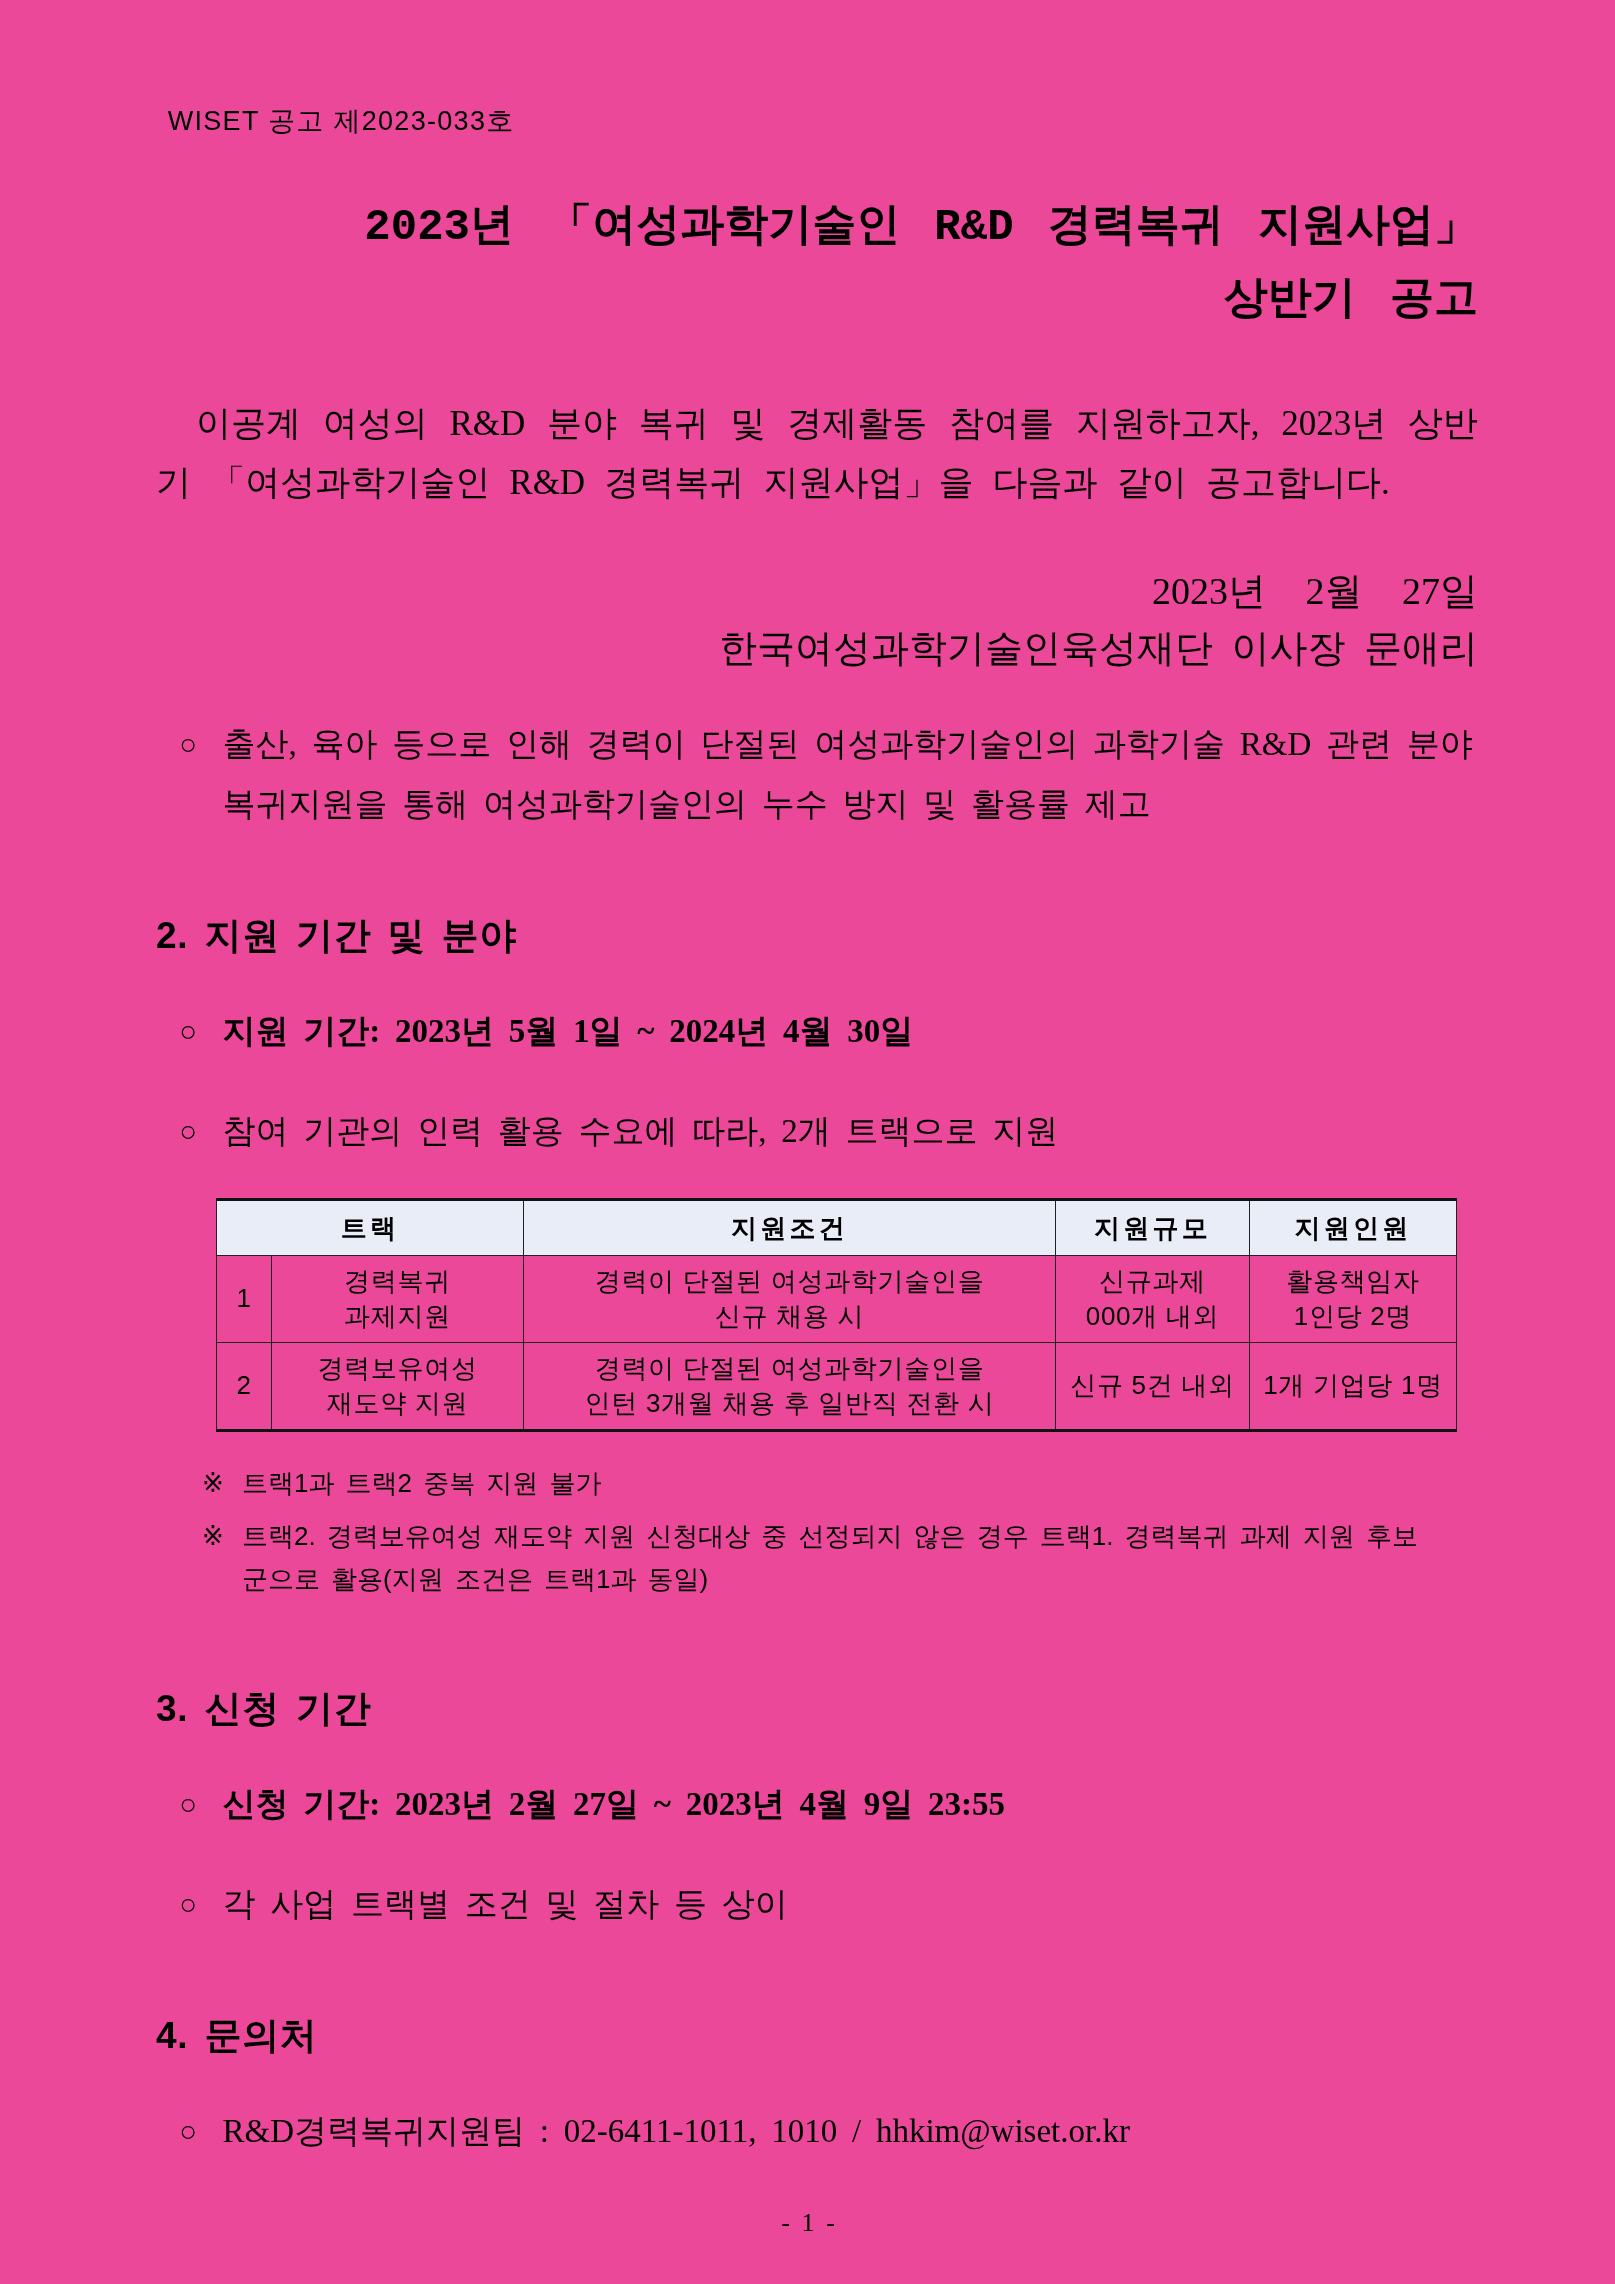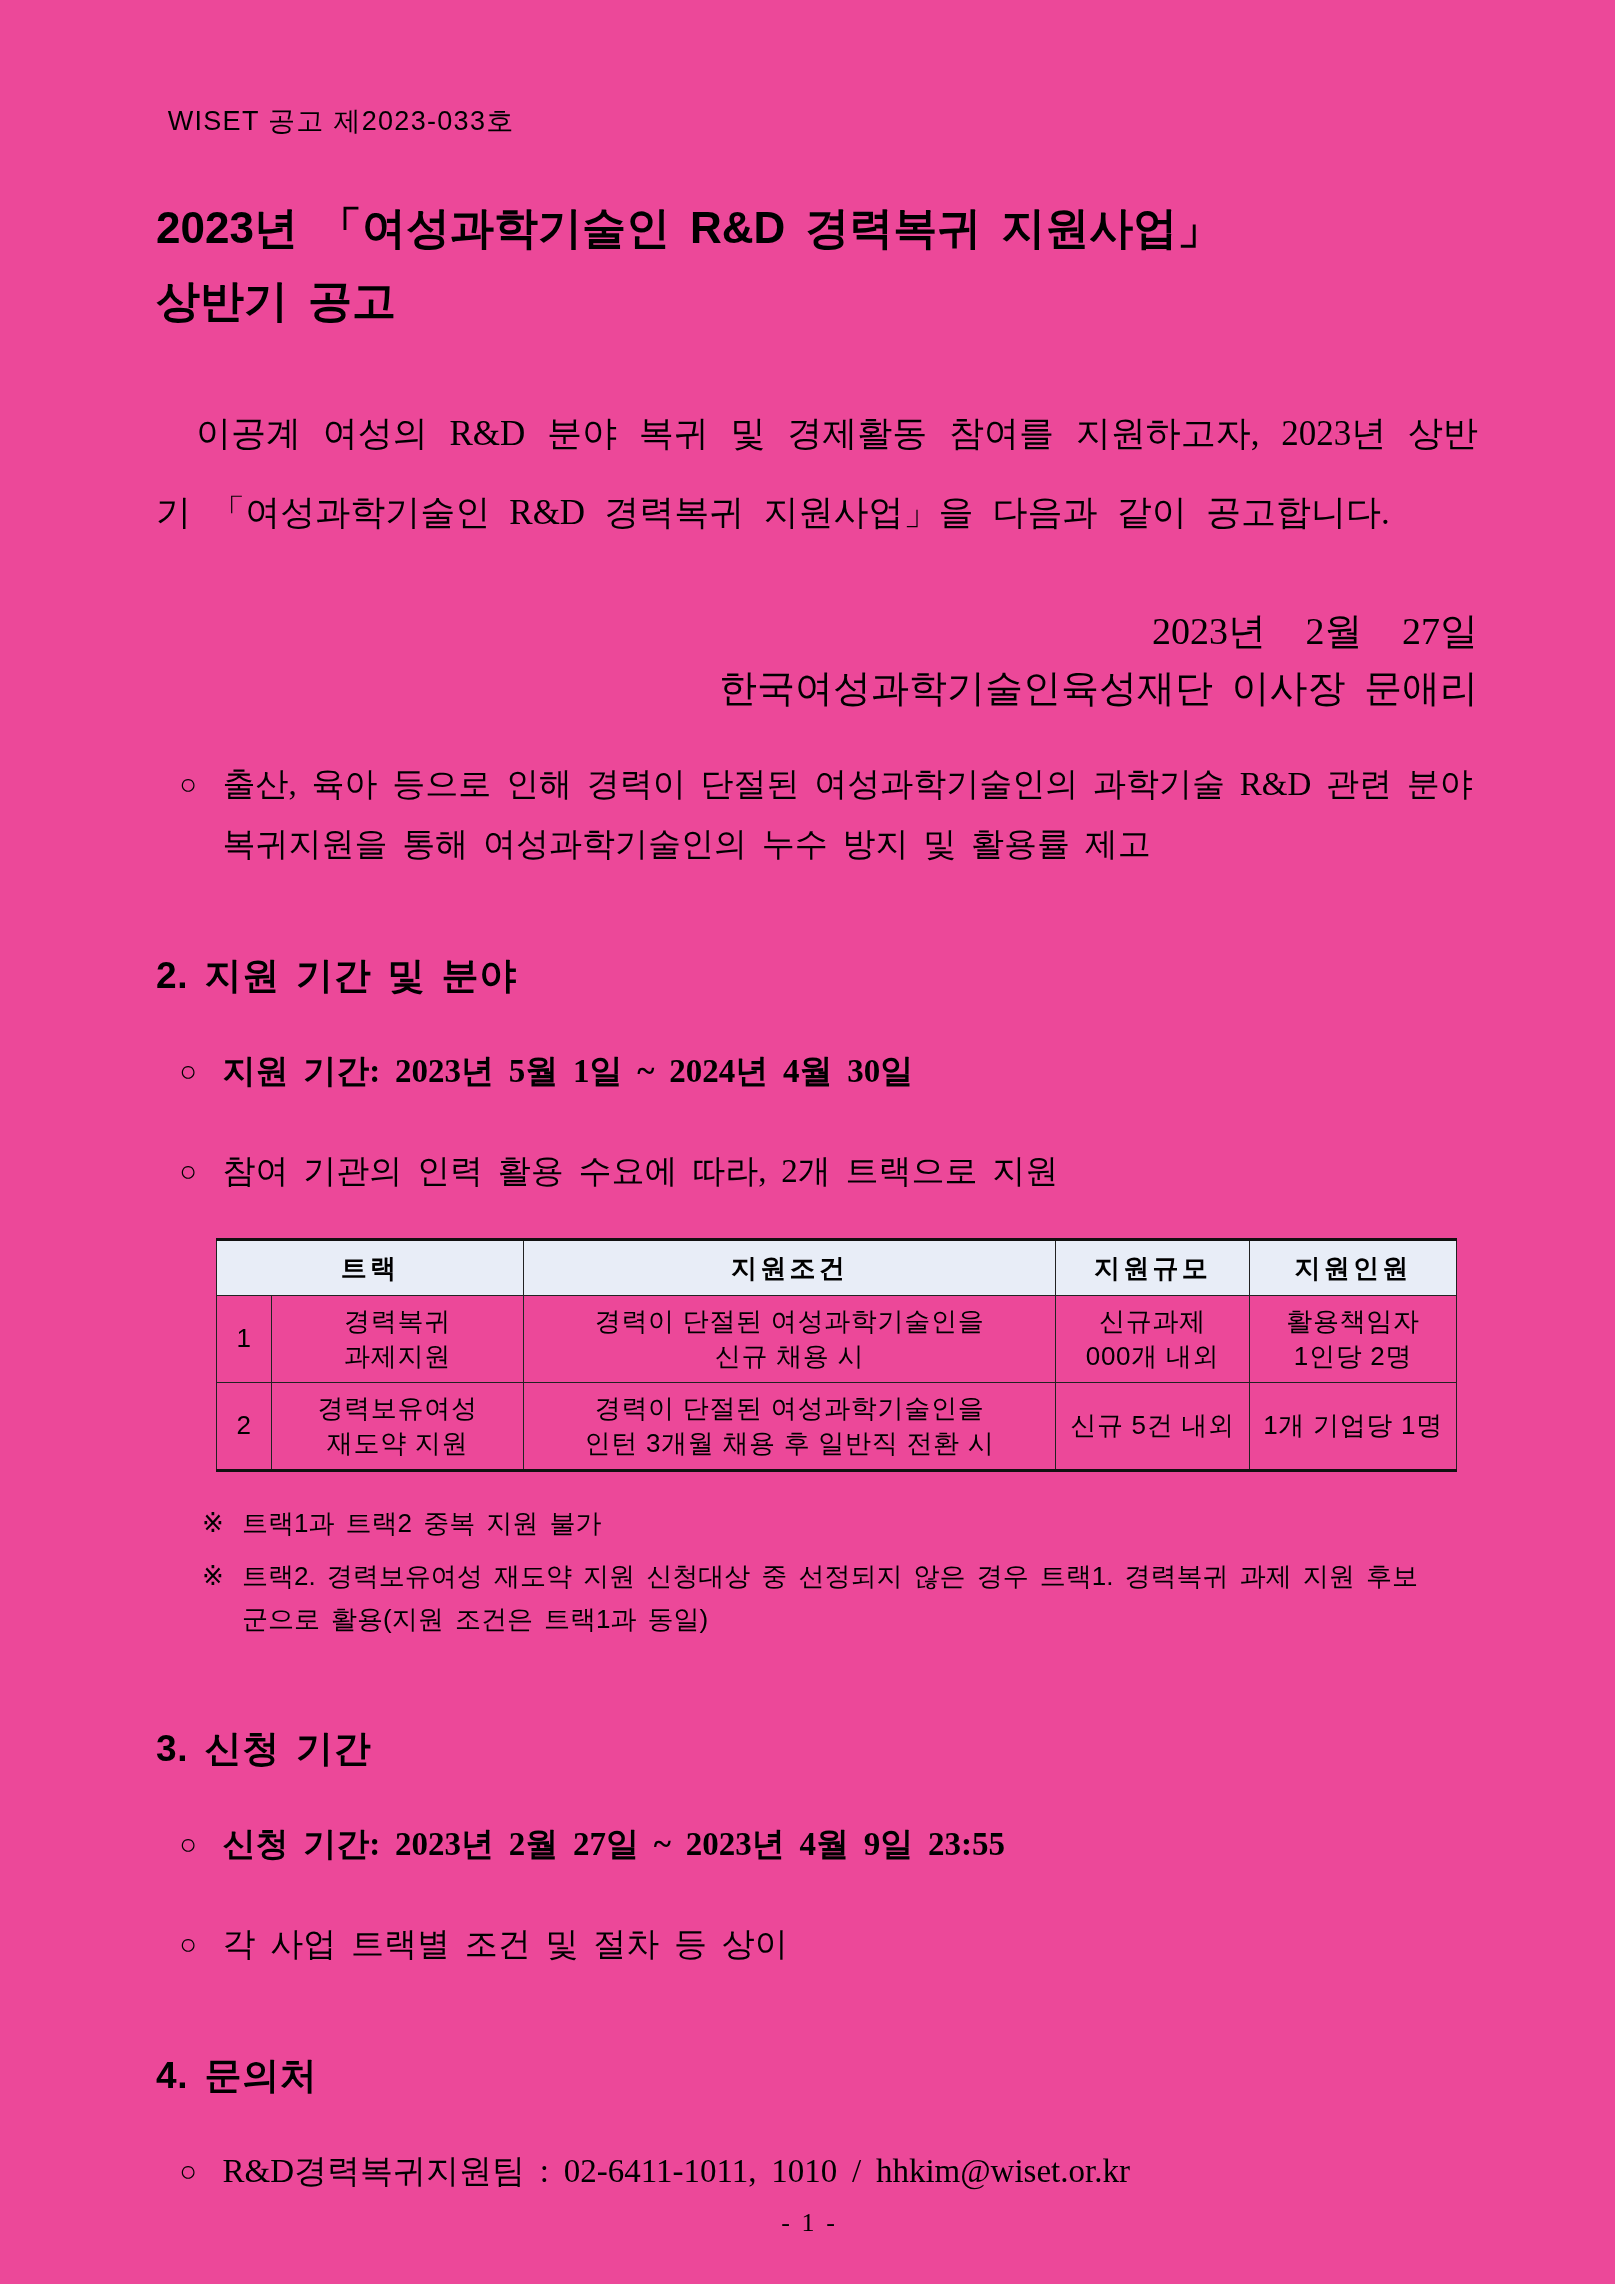--- a/index.html
+++ b/index.html
@@ -16,31 +16,31 @@
     overflow: hidden;
   }
   .doc-number {
     font-family: "Liberation Sans", "DejaVu Sans", sans-serif;
     font-size: 27px;
     letter-spacing: 1.3px;
     margin-left: 11.7px;
   }
   .title {
     margin-top: 52px;
-    text-align: left;
-    font-family: Liberation Sans, sans-serif;
+    text-align: right;
+    font-family: Liberation Mono, monospace;
     font-weight: bold;
     font-size: 44px;
     line-height: 73px;
     word-spacing: 7.8px;
   }
   .intro {
     margin-top: 57px;
     font-size: 35px;
-    line-height: 79px;
+    line-height: 59px;
     text-align: justify;
     text-indent: 40px;
     word-spacing: 10.4px;
   }
   .date-block {
     margin-top: 53px;
     text-align: right;
     font-size: 38px;
     line-height: 52px;
   }

